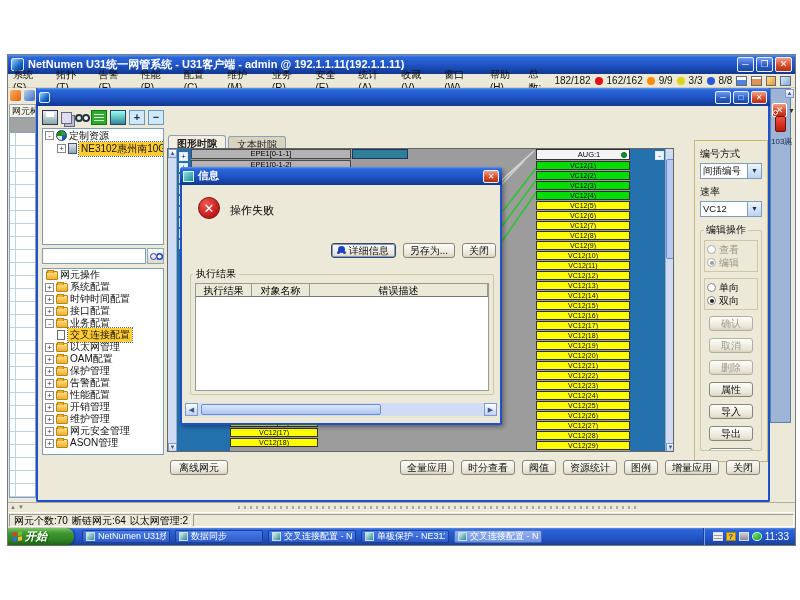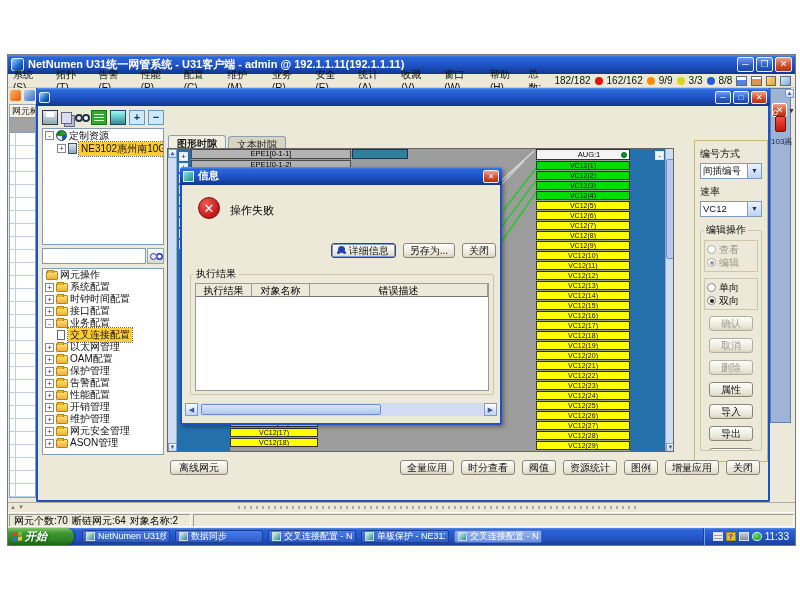--- a/index.html
+++ b/index.html
@@ -573,21 +573,21 @@
   <div id="status-strip" class="abs">
     <span style="position:absolute;left:2px;top:1px">▲</span>
     <span style="position:absolute;left:10px;top:1px">▼</span>
     <span class="abs dots"></span>
   </div>
 
   <div id="statusbar" class="abs">
     <div class="scell" style="width:182px">
       <span>网元个数:70</span>
       <span>断链网元:64</span>
-      <span>对象名称:2</span>
+      <span>以太网管理:2</span>
     </div>
     <div class="scell" style="flex:1"></div>
   </div>
 
   <div id="taskbar" class="abs">
     <div id="start-btn">
       <span class="flag">
           <i></i>
           <i></i>
           <i></i>

